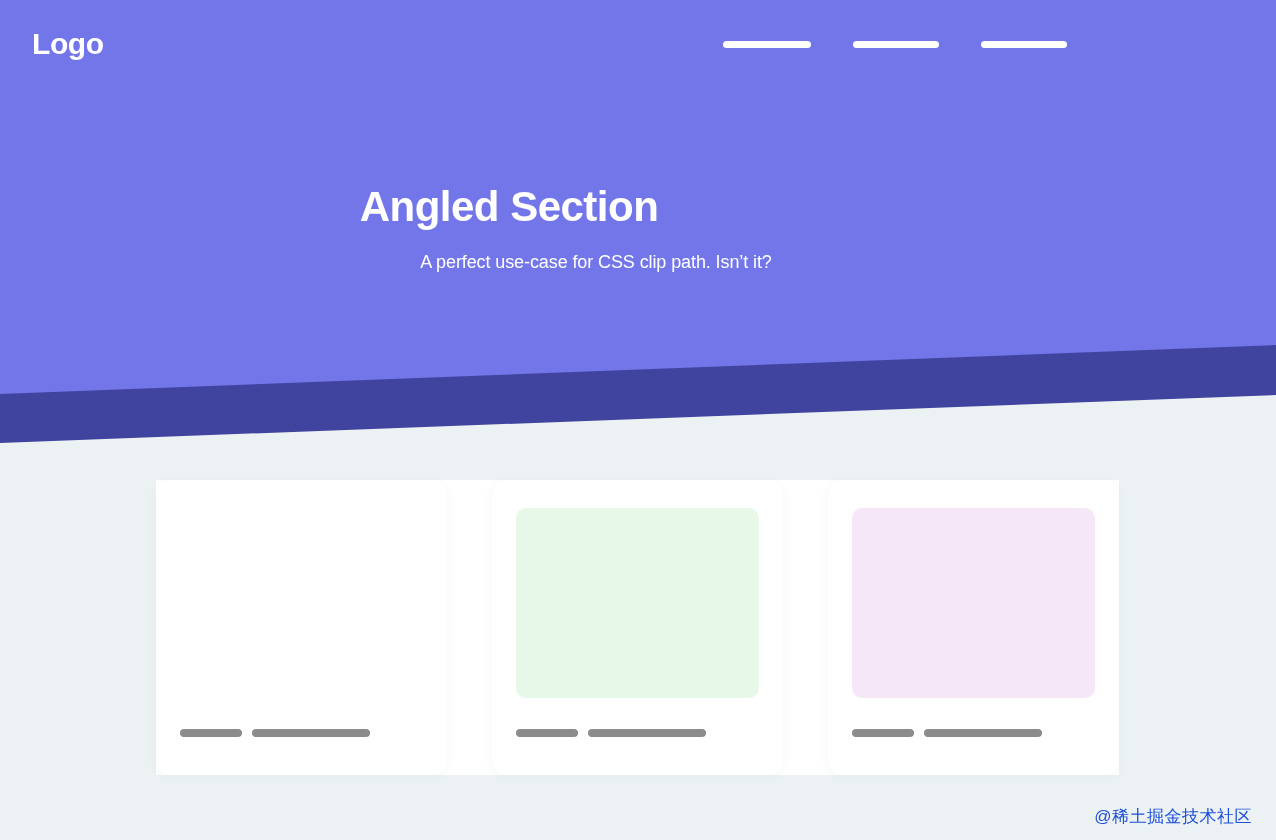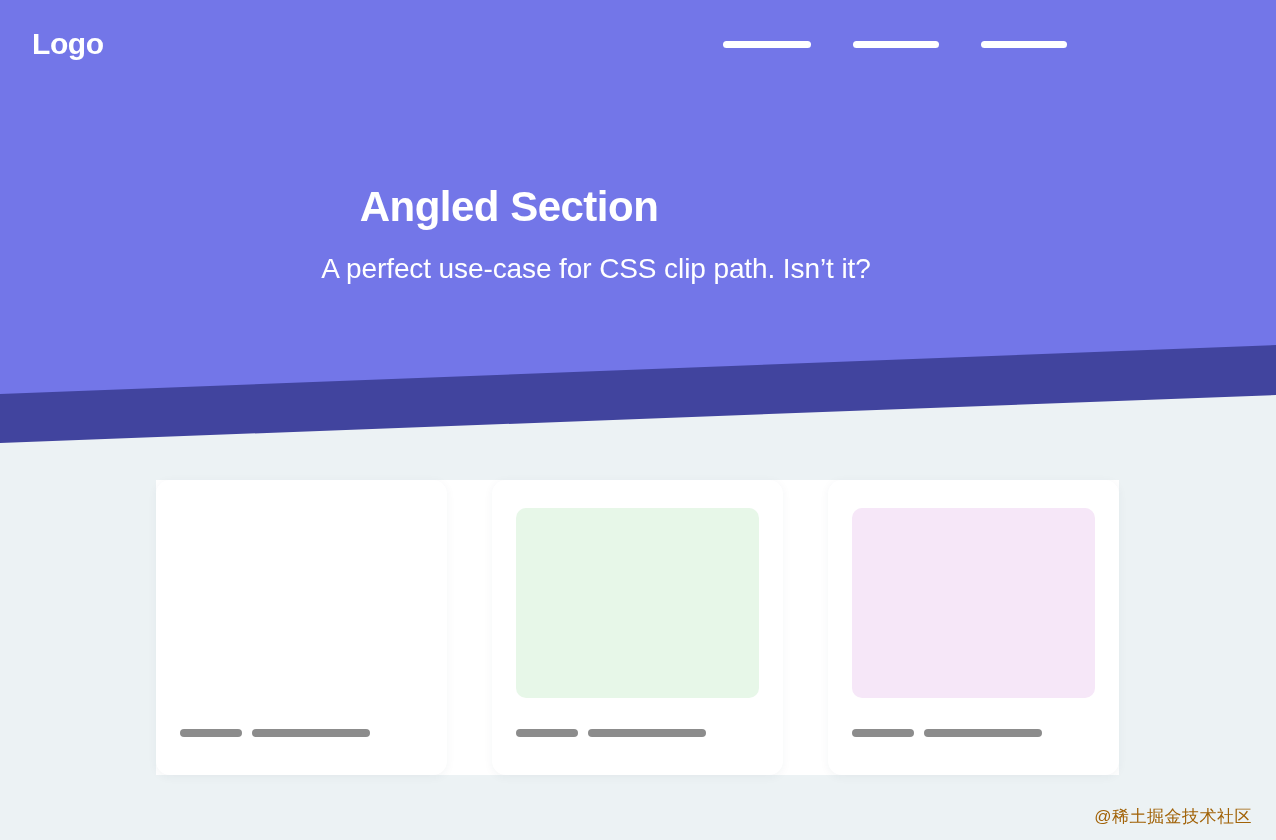--- a/index.html
+++ b/index.html
@@ -96,21 +96,21 @@
     font-size:42px;
     font-weight:bold;
     letter-spacing:-0.5px;
     line-height:1.2;
   }
 
   .hero-sub {
     position:absolute;
     top:251px; left:0;
     width:1192px;
-    font-size:28px;
+    font-size:18px;
     font-weight:400;
     letter-spacing:-0.1px;
     line-height:1.3;
   }
 
   
   .cards {
     position:absolute;
     top:480px; left:156px;
     width:963px;
@@ -207,13 +207,13 @@
   <article class="card">
     <div class="card-media" style="background:#f6e7f8"></div>
     <div class="card-lines">
       <span class="line short" style="background: rgb(140, 140, 140);"></span>
       <span class="line long" style="background: rgb(140, 140, 140);"></span>
     </div>
   </article>
 
 </section>
 
-<div class="watermark" style="color: #a16207;">@稀土掘金技术社区</div>
+<div class="watermark" style="color: #1d4ed8;">@稀土掘金技术社区</div>
 
 </body></html>

